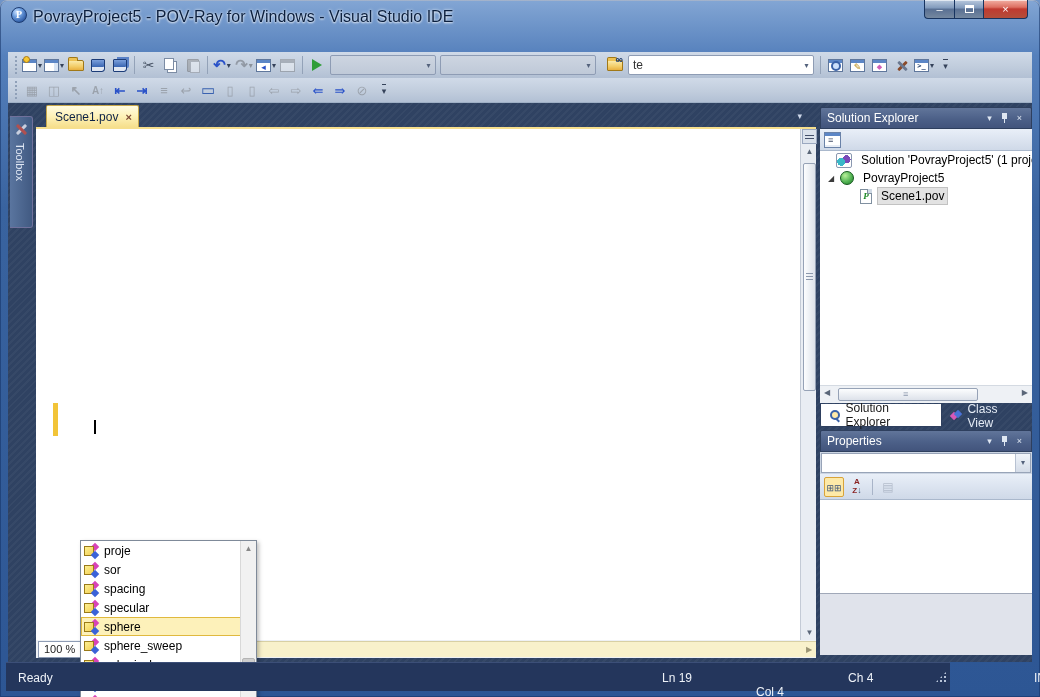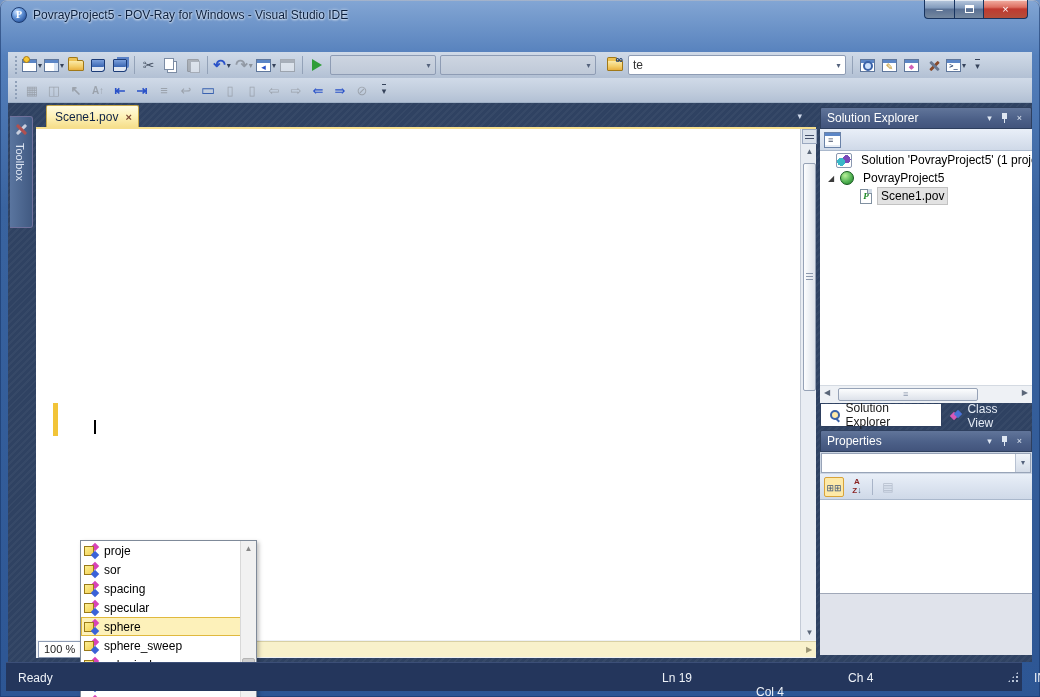--- a/index.html
+++ b/index.html
@@ -12,21 +12,21 @@
   .frame { position:absolute; inset:0; border-radius:7px 7px 0 0;
            background:linear-gradient(180deg,#83a6d4 0%,#5580bc 8%,#39639f 30%,#2d5694 100%);
            box-shadow:inset 0 1px 0 rgba(255,255,255,.5), inset 0 0 0 1px rgba(20,50,100,.55); }
 
   
   .titlebar { left:0; top:0; width:1040px; height:30px; }
   .app-icon { left:11px; top:7px; width:16px; height:16px; border-radius:50%;
               background:radial-gradient(circle at 35% 30%, #cfe4ff 0%, #6e9fe0 35%, #2a56a0 80%);
               border:1px solid #1d3c72; color:#fff; font:bold 10px/14px "Liberation Serif",serif;
               text-align:center; }
-  .title-text { left:33px; top:8px; color:#0b1f3e; font-size:12px;
+  .title-text { left:33px; top:8px; color:#0b1f3e; font-size:16px;
                 text-shadow:0 0 3px rgba(255,255,255,.9), 0 1px 2px rgba(255,255,255,.7); }
   .winbtns { right:12px; top:0; height:19px; display:flex; }
   .wbtn { height:19px; border:1px solid #17335f; border-top:none; display:flex; align-items:center;
           justify-content:center; color:#fff; font-size:11px;
           background:linear-gradient(180deg,#b9c9de 0%,#8099bb 45%,#586f93 50%,#75889f 100%);
           box-shadow:inset 0 1px 0 rgba(255,255,255,.6); }
   .wbtn.min { width:30px; border-radius:0 0 0 4px; border-right:none; }
   .wbtn.max { width:29px; border-right:none; }
   .wbtn.close { width:45px; border-radius:0 0 4px 0;
           background:linear-gradient(180deg,#f2b0a4 0%,#dd6f61 40%,#c03a30 50%,#b34e3b 100%); }
@@ -271,21 +271,21 @@
   .pt-btn[data-state="selected"] { background:#fde9a8; border:1px solid #d8a33a; border-radius:2px; }
   .cat-icon::before { content:"\229E\229E"; font-size:9px; color:#3a5278; letter-spacing:0px; }
   .az-icon { font:bold 8px/8px "Liberation Sans",sans-serif; color:#8a2222; text-align:center; }
   .az-icon::after { content:"\2193"; color:#3a5278; font-size:9px; }
   .pt-sep { width:1px; height:16px; background:#a8b4c8; margin:0 2px; }
   .pages-icon::before { content:"\25A4"; font-size:12px; color:#8a94a6; }
   .props-body { height:94px; background:#fff; border-bottom:1px solid #a0a8b8; }
   .props-desc { height:61px; background:#e0e3eb; }
 
   
-  .statusbar { left:6px; top:662px; width:1016px; height:29px; background:#24365c; color:#eef2f8;
+  .statusbar { left:6px; top:662px; width:944px; height:29px; background:#24365c; color:#eef2f8;
         border-top:1px solid #3c4f78; }
   .statusbar span { position:absolute; top:8px; }
   .grip-dots { position:absolute; right:3px; bottom:3px; width:12px; height:12px;
         background:radial-gradient(circle, #b8c4d8 1px, transparent 1.5px);
         background-size:4px 4px; clip-path:polygon(100% 0, 100% 100%, 0 100%); }
 </style>
 </head>
 <body>
 
 <div class="frame">
@@ -375,21 +375,21 @@
       <span class="cval"></span>
       <span class="cbtn">▾</span>
     </div>
     <div class="combo" style="width:156px;">
       <span class="cval"></span>
       <span class="cbtn">▾</span>
     </div>
     <div class="tbtn" data-icon="find-folder" style="margin-left:6px;">
       <span class="ic"></span>
     </div>
-    <div class="combo white" style="width:218px;">
+    <div class="combo white" style="width:186px;">
       <span class="cval">te</span>
       <span class="cbtn">▾</span>
     </div>
     <span class="grip" style="width:1px;background:#93a2b8;margin:0 4px;"></span>
     <div style="display:flex; align-items:center;">
         <div class="tbtn" data-icon="find-symbol" data-state="normal">
         <span class="ic"></span>
         <span class="arr"></span>
       </div>
         <div class="tbtn" data-icon="prop-window" data-state="normal">

